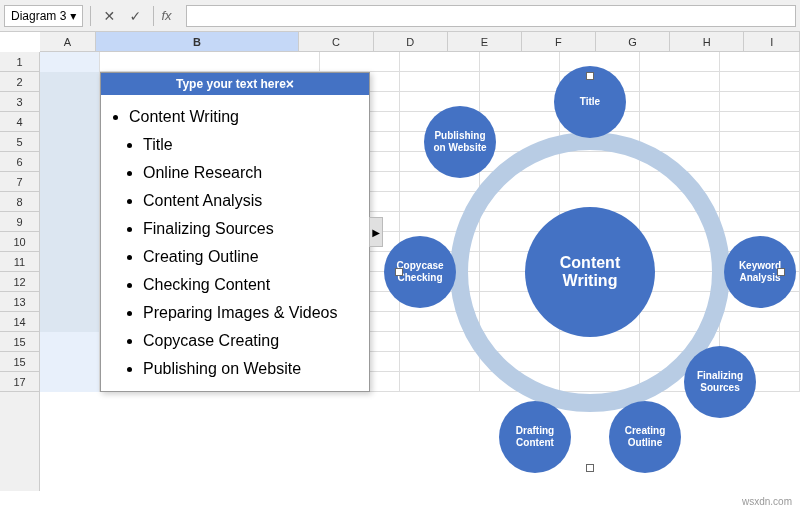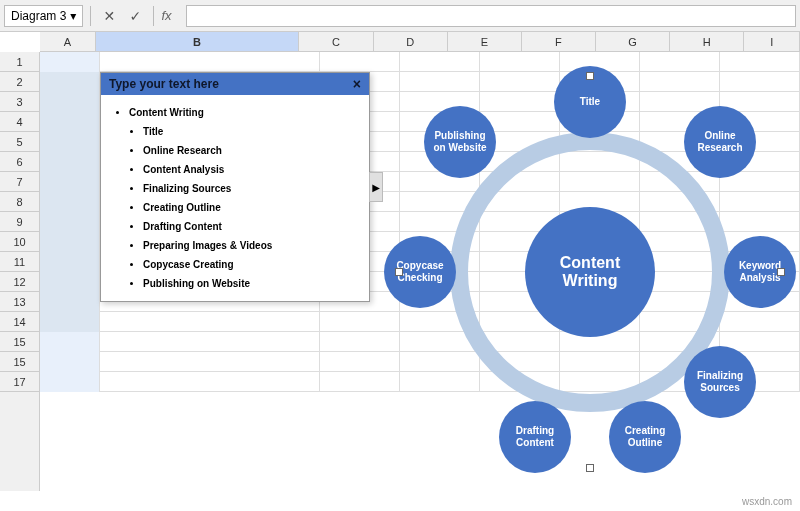--- a/index.html
+++ b/index.html
@@ -141,42 +141,41 @@
       top: 20px;
       left: 60px;
       width: 270px;
       background: #fff;
       border: 1px solid #999;
       z-index: 10;
       box-shadow: 2px 2px 6px rgba(0,0,0,0.2);
     }
     .text-panel-header {
       background: #4472c4;
-      color: #0f172a;
+      color: #ffffff;
       padding: 4px 8px;
       font-size: 12px;
       font-weight: bold;
       display: flex;
-      justify-content: space-between;
+      justify-content: center;
       align-items: center;
     }
     .text-panel-close {
       cursor: pointer;
       font-size: 14px;
       line-height: 1;
     }
     .text-panel-body {
       padding: 8px 10px;
       min-height: 200px;
     }
     .text-panel-body ul {
       list-style: disc;
       padding-left: 18px;
-      font-size: 10px;
-      font-weight: bold;
+      font-size: 16px;
     }
     .text-panel-body ul li {
       padding: 2px 0;
       line-height: 1.5;
     }
     .text-panel-footer {
       border-top: 1px solid #ccc;
       padding: 4px 8px;
       font-size: 11px;
       color: #555;
@@ -520,21 +519,21 @@
       <div class="text-panel-body">
         <ul>
           <li>Content Writing</li>
         </ul>
         <ul style="padding-left: 32px; list-style: disc;">
           <li>Title</li>
           <li>Online Research</li>
           <li>Content Analysis</li>
           <li>Finalizing Sources</li>
           <li>Creating Outline</li>
-          <li>Drafting Content</li>
+          <li>Checking Content</li>
           <li>Preparing Images &amp; Videos</li>
           <li>Copycase Creating</li>
           <li>Publishing on Website</li>
         </ul>
       </div>
 
       <div class="panel-scroll-right">▶</div>
     </div>
 
     <div class="diagram-area">
@@ -546,21 +545,20 @@
         <div class="handle" style="top:206px; right:5px;"></div>
 
         <div class="outer-ring"></div>
 
         <div class="center-circle">
           Content<br>Writing
         </div>
 
         <div class="sat-circle" style="top: calc(50% - 170px); left: 50%;">Title</div>
 
-        <div class="sat-circle" style="top: calc(50% - 130px); left: calc(50% + 130px);">Online<br>Research</div>
 
         <div class="sat-circle" style="top: 50%; left: calc(50% + 170px);">Keyword<br>Analysis</div>
 
         <div class="sat-circle" style="top: calc(50% + 110px); left: calc(50% + 130px);">Finalizing<br>Sources</div>
 
         <div class="sat-circle" style="top: calc(50% + 165px); left: calc(50% + 55px);">Creating<br>Outline</div>
 
         <div class="sat-circle" style="top: calc(50% + 165px); left: calc(50% - 55px);">Drafting<br>Content</div>
 
 

